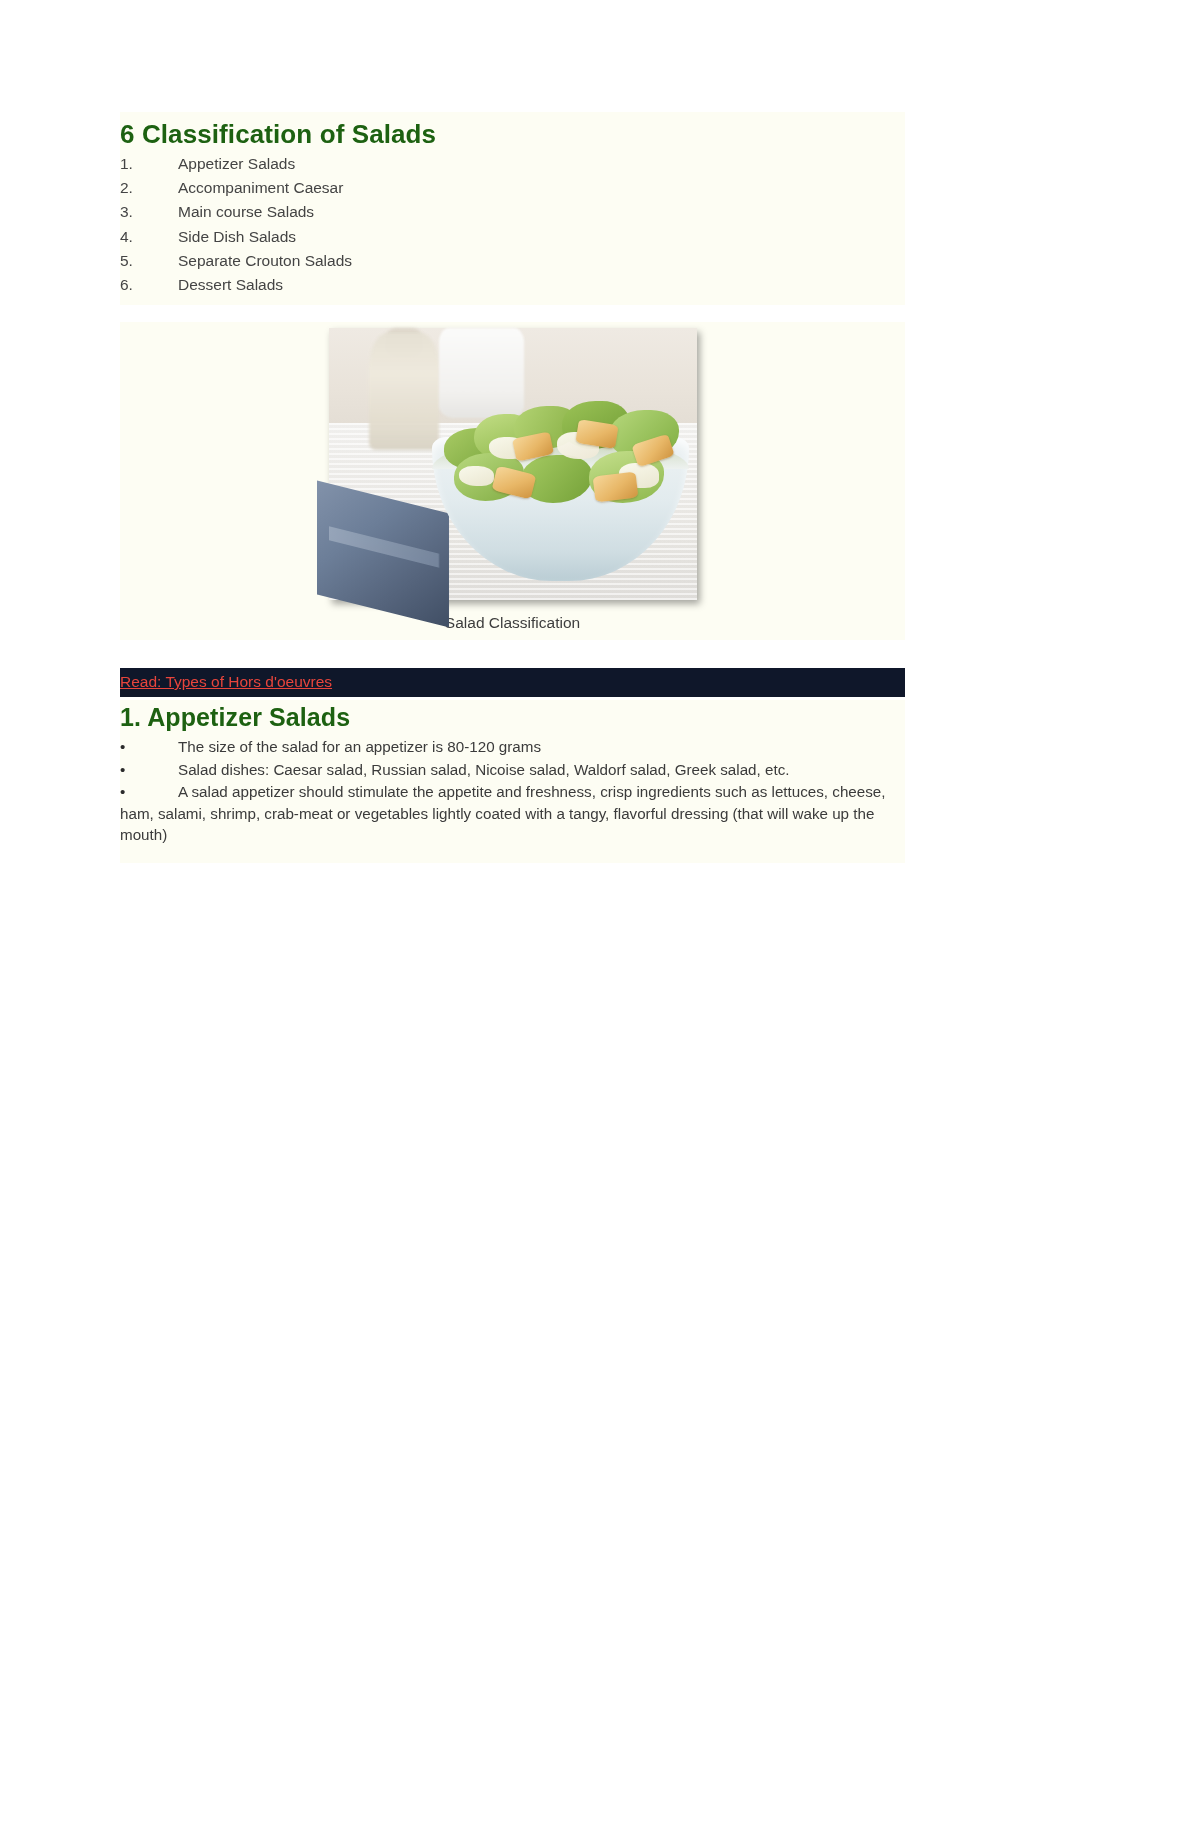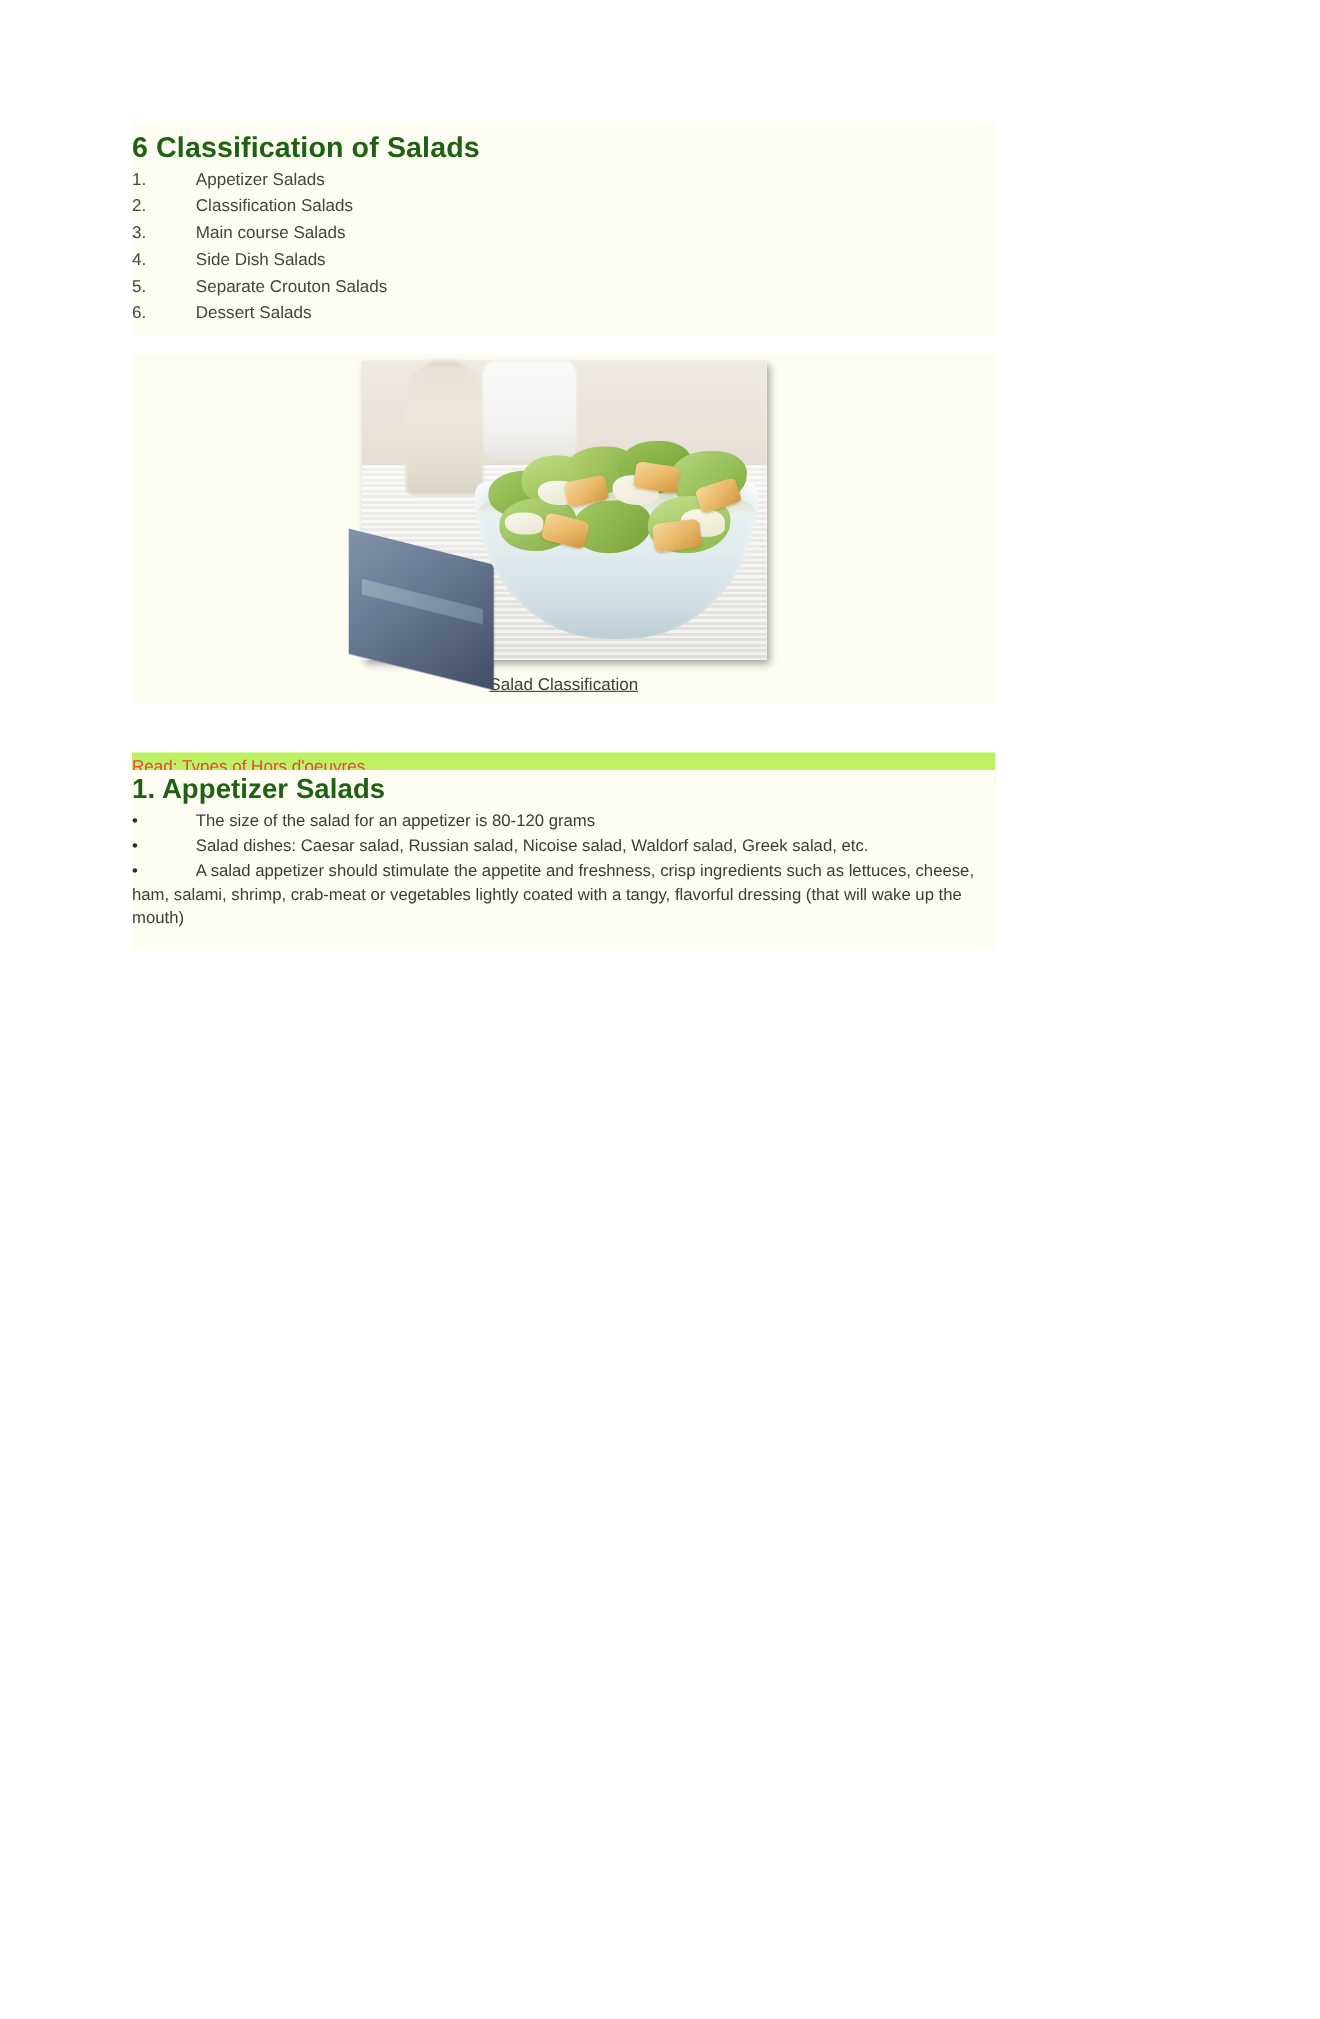--- a/index.html
+++ b/index.html
@@ -107,37 +107,36 @@
     position: relative;
     box-shadow: 3px 4px 7px rgba(0,0,0,0.34);
   }
 
   .caption {
     text-align: center;
     font-size: 15.5px;
     line-height: 22px;
     color: #3d3d3d;
     padding-top: 12px;
-    text-decoration: underline;
   }
 
   .link-red {
     color: #e8453c;
     text-decoration: underline;
     font-size: 15.5px;
     line-height: 24px;
     display: inline-block;
   }
 
   .link-block {
     position: absolute;
     left: 120px;
-    top: 684px;
+    top: 668px;
     width: 785px;
-    background: #bef264;
+    background: #0f172a;
     padding: 2px 0 3px 0;
   }
 
   ul.bullets {
     list-style: none;
     margin: 0;
     padding: 0;
   }
   ul.bullets li {
     font-size: 15.2px;
@@ -237,21 +236,21 @@
 </style>
 </head>
 <body>
 
 <div class="page">
 
   <div class="block block-classification">
     <h1 class="doc-h1">6 Classification of Salads</h1>
     <ol class="num-list">
       <li><span class="num">1.</span><span>Appetizer Salads</span></li>
-      <li><span class="num">2.</span><span>Classification Salads</span></li>
+      <li><span class="num">2.</span><span>Accompaniment Caesar</span></li>
       <li><span class="num">3.</span><span>Main course Salads</span></li>
       <li><span class="num">4.</span><span>Side Dish Salads</span></li>
       <li><span class="num">5.</span><span>Separate Crouton Salads</span></li>
       <li><span class="num">6.</span><span>Dessert Salads</span></li>
     </ol>
   </div>
 
   <div class="block block-figure">
     <div class="figure-wrap">
       <div class="photo">

